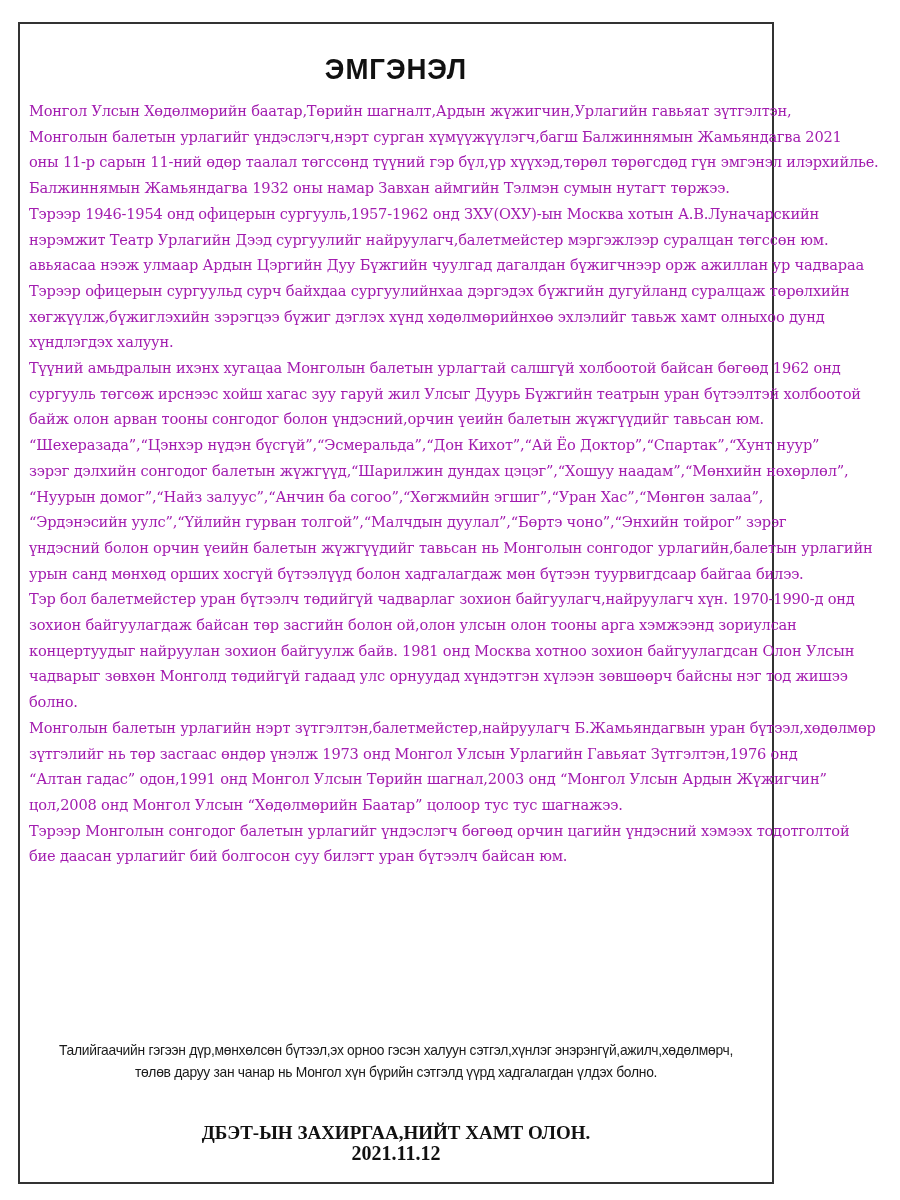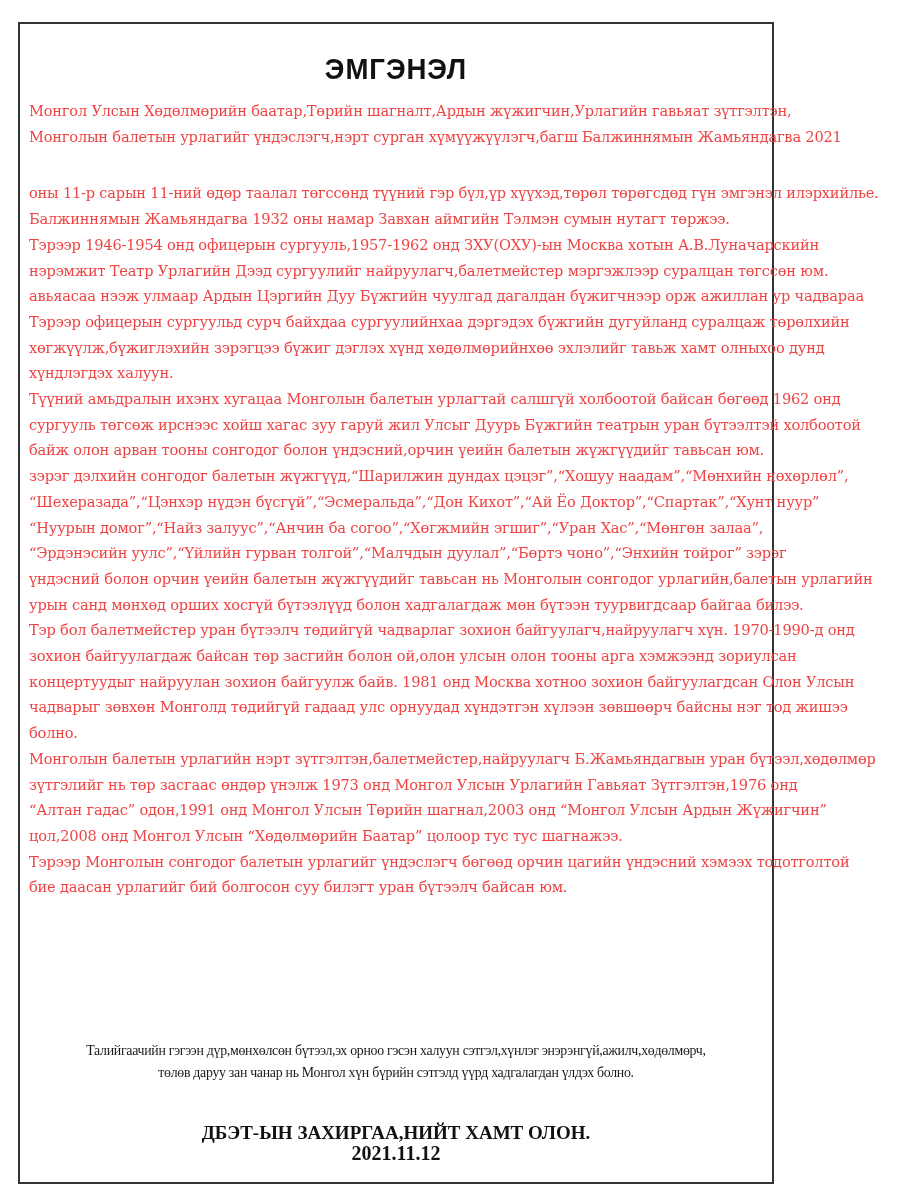--- a/index.html
+++ b/index.html
@@ -10,56 +10,56 @@
   }
   .title {
     position: absolute; left: 0; right: 0; top: 28px; text-align: center;
     font-family: "Liberation Sans", sans-serif; font-weight: bold;
     font-size: 30px; letter-spacing: 1px; color: #111;
     transform: scaleX(0.92);
   }
   .body {
     position: absolute; left: 9px; top: 74px; width: 850px;
     font-family: "DejaVu Serif", serif; font-size: 14.6px; line-height: 25.7px;
-    color: #ef4444; letter-spacing: -0.2px;
+    color: #a21caf; letter-spacing: -0.2px;
   }
   .line { white-space: nowrap; display: block; }
   .closing {
     position: absolute; left: 0; right: 0; top: 1015px; text-align: center;
-    font-family: Liberation Serif, serif; font-size: 14.2px; line-height: 22px;
+    font-family: Liberation Sans, sans-serif; font-size: 14.2px; line-height: 22px;
     color: #1a1a1a; letter-spacing: -0.3px;
   }
   .signature {
     position: absolute; left: 0; right: 0; top: 1099px; text-align: center;
     font-family: "Liberation Serif", serif; font-size: 19px; line-height: 20px; color: #111; font-weight: bold;
   }
   .date { font-size: 20px; }
 </style>
 </head>
 <body>
 
 <div class="frame">
   <div class="title">ЭМГЭНЭЛ</div>
 
   <div class="body" id="body-lines">
       <span class="line">Монгол Улсын Хөдөлмөрийн баатар,Төрийн шагналт,Ардын жүжигчин,Урлагийн гавьяат зүтгэлтэн,</span>
       <span class="line">Монголын балетын урлагийг үндэслэгч,нэрт сурган хүмүүжүүлэгч,багш  Балжиннямын Жамьяндагва 2021</span>
-      <span class="line" style="transform: scaleX(0.998825); transform-origin: left center; margin-top: 31px;">оны 11-р сарын 11-ний өдөр таалал төгссөнд түүний гэр бүл,үр хүүхэд,төрөл төрөгсдөд гүн эмгэнэл илэрхийлье.</span>
+      <span class="line" style="transform: scaleX(0.998825); transform-origin: left center;">оны 11-р сарын 11-ний өдөр таалал төгссөнд түүний гэр бүл,үр хүүхэд,төрөл төрөгсдөд гүн эмгэнэл илэрхийлье.</span>
       <span class="line">Балжиннямын Жамьяндагва 1932 оны намар Завхан аймгийн Тэлмэн сумын нутагт төржээ.</span>
       <span class="line">Тэрээр 1946-1954  онд офицерын сургууль,1957-1962 онд ЗХУ(ОХУ)-ын Москва хотын А.В.Луначарскийн</span>
       <span class="line">нэрэмжит Театр Урлагийн Дээд сургуулийг  найруулагч,балетмейстер мэргэжлээр суралцан төгссөн юм.</span>
       <span class="line">авьяасаа нээж улмаар Ардын Цэргийн Дуу Бүжгийн чуулгад дагалдан бүжигчнээр орж ажиллан ур чадвараа</span>
       <span class="line">Тэрээр офицерын сургуульд сурч байхдаа сургуулийнхаа дэргэдэх бүжгийн дугуйланд суралцаж төрөлхийн</span>
       <span class="line">хөгжүүлж,бүжиглэхийн зэрэгцээ бүжиг дэглэх хүнд хөдөлмөрийнхөө эхлэлийг тавьж хамт олныхоо дунд</span>
       <span class="line">хүндлэгдэх халуун.</span>
       <span class="line">Түүний амьдралын ихэнх хугацаа Монголын балетын урлагтай салшгүй холбоотой байсан  бөгөөд 1962 онд</span>
       <span class="line">сургууль төгсөж ирснээс хойш  хагас зуу гаруй жил Улсыг Дуурь Бүжгийн театрын уран бүтээлтэй холбоотой</span>
       <span class="line">байж олон арван тооны сонгодог болон үндэсний,орчин үеийн балетын жүжгүүдийг тавьсан юм.</span>
+      <span class="line">“Шехеразада”,“Цэнхэр нүдэн бүсгүй”,“Эсмеральда”,“Дон Кихот”,“Ай Ёо Доктор”,“Спартак”,“Хунт нуур”</span>
       <span class="line">зэрэг дэлхийн сонгодог балетын жүжгүүд,“Шарилжин дундах цэцэг”,“Хошуу наадам”,“Мөнхийн нөхөрлөл”,</span>
-      <span class="line">“Шехеразада”,“Цэнхэр нүдэн бүсгүй”,“Эсмеральда”,“Дон Кихот”,“Ай Ёо Доктор”,“Спартак”,“Хунт нуур”</span>
       <span class="line">“Нуурын домог”,“Найз залуус”,“Анчин ба согоо”,“Хөгжмийн эгшиг”,“Уран Хас”,“Мөнгөн залаа”,</span>
       <span class="line">“Эрдэнэсийн уулс”,“Үйлийн гурван толгой”,“Малчдын дуулал”,“Бөртэ чоно”,“Энхийн тойрог” зэрэг</span>
       <span class="line">үндэсний болон орчин үеийн балетын жүжгүүдийг тавьсан нь Монголын сонгодог урлагийн,балетын урлагийн</span>
       <span class="line">урын санд мөнхөд орших хосгүй бүтээлүүд болон хадгалагдаж мөн бүтээн туурвигдсаар байгаа билээ.</span>
       <span class="line">Тэр бол балетмейстер уран бүтээлч төдийгүй чадварлаг зохион байгуулагч,найруулагч хүн. 1970-1990-д онд</span>
       <span class="line">зохион байгуулагдаж байсан төр засгийн болон ой,олон улсын олон тооны арга хэмжээнд зориулсан</span>
       <span class="line">концертуудыг найруулан зохион байгуулж байв. 1981 онд Москва хотноо зохион байгуулагдсан Олон Улсын</span>
       <span class="line">чадварыг зөвхөн Монголд төдийгүй гадаад улс орнуудад хүндэтгэн хүлээн зөвшөөрч байсны нэг тод жишээ</span>
       <span class="line">болно.</span>
       <span class="line">Монголын балетын урлагийн нэрт зүтгэлтэн,балетмейстер,найруулагч Б.Жамьяндагвын уран бүтээл,хөдөлмөр</span>

